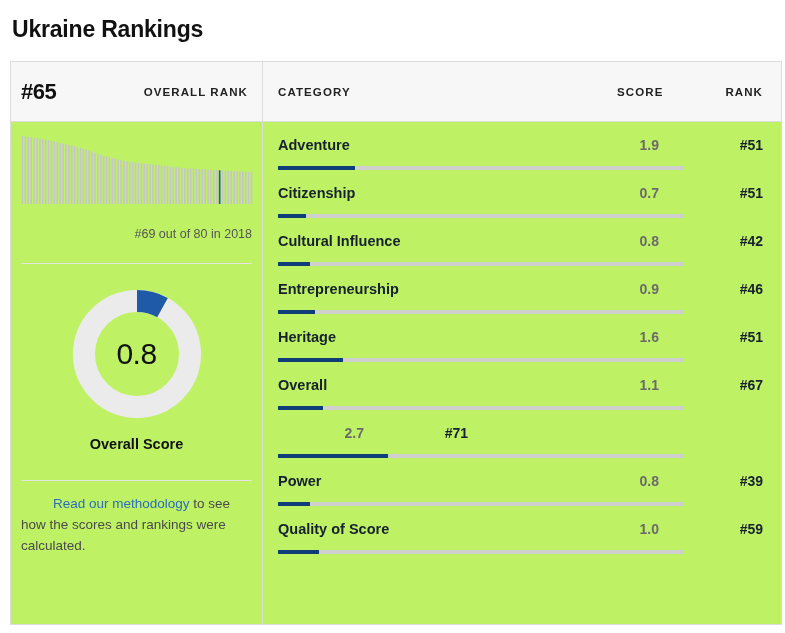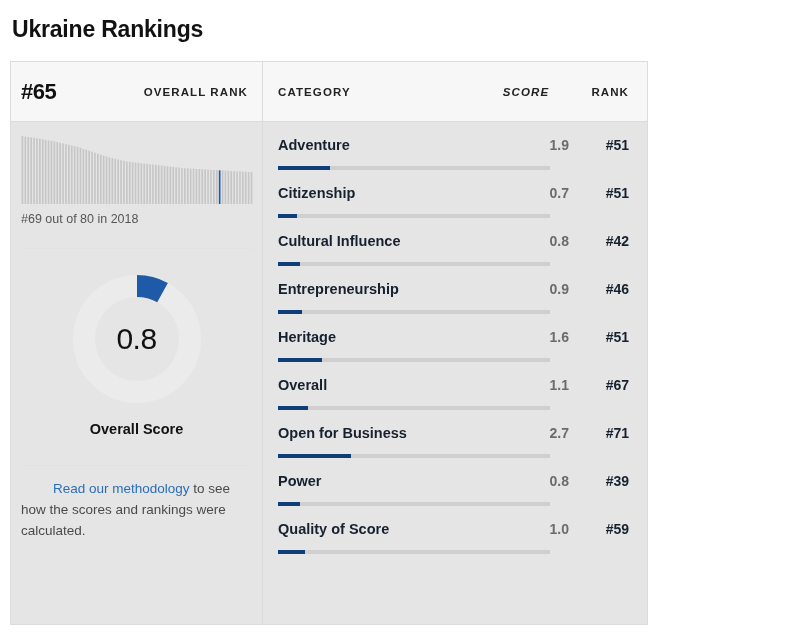--- a/index.html
+++ b/index.html
@@ -21,26 +21,26 @@
     top: 16px;
     font-size: 23px;
     font-weight: bold;
     letter-spacing: -0.2px;
     color: #111111;
   }
   .card {
     position: absolute;
     left: 10px;
     top: 61px;
-    width: 638px;
+    width: 772px;
     height: 564px;
     border: 1px solid #dcdcdc;
     box-sizing: border-box;
     display: flex;
-    background: #e5e5e5;
+    background: #bef264;
   }
   
   .left-panel {
     width: 252px;
     border-right: 1px solid #dcdcdc;
     box-sizing: border-box;
     display: flex;
     flex-direction: column;
   }
   .left-head {
@@ -73,23 +73,24 @@
     flex-direction: column;
   }
   .sparkline-wrap {
     margin-top: 14px;
     height: 68px;
   }
   .sparkline {
     display: block;
   }
   .sparkline-caption {
-    margin-top: 8px;
+    margin-top: 23px;
     font-size: 12.5px;
     color: #555555;
+    text-align: right;
   }
   .divider {
     border-top: 1px solid #e2e2e2;
     margin-top: 22px;
   }
   .donut-wrap {
     margin-top: 22px;
     display: flex;
     justify-content: center;
   }
@@ -143,33 +144,34 @@
     box-sizing: border-box;
     display: flex;
     align-items: center;
     padding: 0 18px 0 15px;
     font-size: 11.5px;
     font-weight: bold;
     letter-spacing: 1.1px;
     color: #222222;
   }
   .th-category { flex: 1; }
-  .th-score { width: 86px; text-align: center; font-style: italic; }
+  .th-score { width: 86px; text-align: left; }
   .th-rank  { width: 60px; text-align: right; }
   .rows {
     flex: 1;
     padding: 0 18px 0 15px;
     box-sizing: border-box;
   }
   .row {
     padding-top: 15px;
   }
   .row-top {
     display: flex;
     align-items: flex-end;
+    gap: 44px;
   }
   .cat-name {
     flex: 1;
     font-size: 14.5px;
     font-weight: bold;
     color: #16202e;
   }
   .cat-score {
     width: 86px;
     text-align: right;
@@ -382,21 +384,20 @@
             <div class="cat-name">Overall</div>
             <div class="cat-score">1.1</div>
             <div class="cat-rank">#67</div>
           </div>
           <div class="bar-track">
             <div class="bar-fill" style="width:11%"></div>
           </div>
         </div>
         <div class="row">
           <div class="row-top">
-            <div class="cat-name">Open for Business</div>
             <div class="cat-score">2.7</div>
             <div class="cat-rank">#71</div>
           </div>
           <div class="bar-track">
             <div class="bar-fill" style="width:27%"></div>
           </div>
         </div>
         <div class="row">
           <div class="row-top">
             <div class="cat-name">Power</div>

